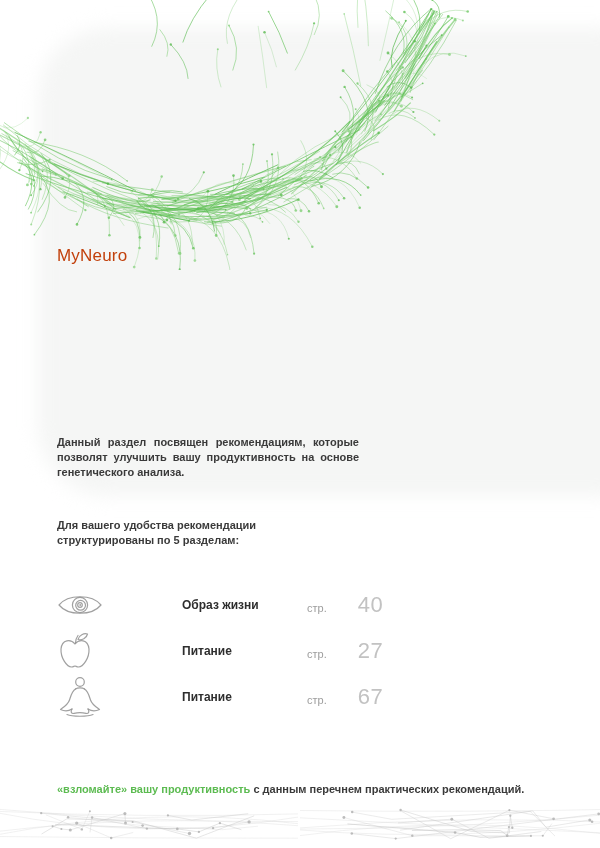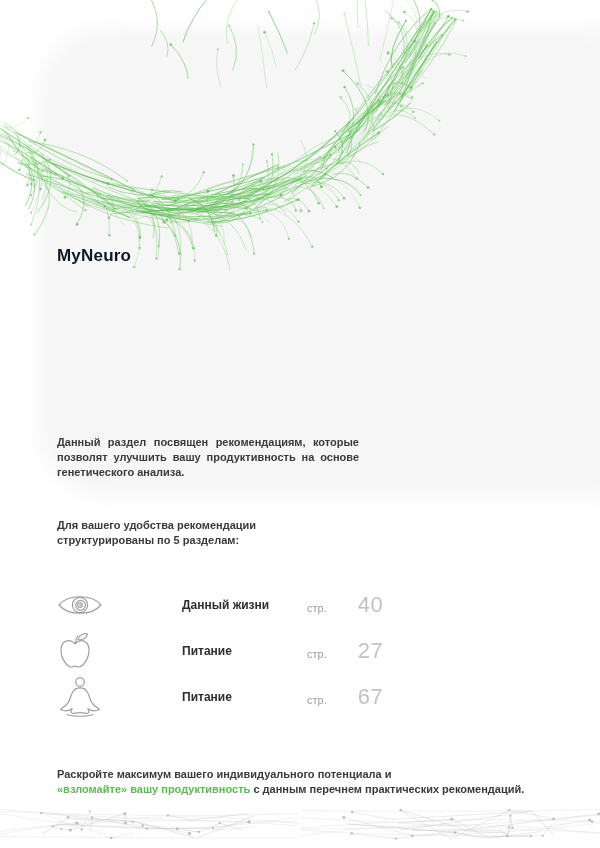--- a/index.html
+++ b/index.html
@@ -7,22 +7,22 @@
     position:relative;width:600px;height:848px;background:#ffffff;
     overflow:hidden;font-family:"Liberation Sans",sans-serif;
   }
   .soft-blob{
     position:absolute;left:38px;top:28px;right:-70px;height:468px;
     background:#f5f6f5;border-radius:70px;filter:blur(9px);z-index:0;
   }
   .deco-svg{position:absolute;left:0;top:0;z-index:1;display:block;}
   .content{position:absolute;inset:0;z-index:2;}
   .brand{
-    position:absolute;left:57px;top:246px;font-size:17px;font-weight:700;
-    letter-spacing:.2px;color:#0f172a;
+    position:absolute;left:57px;top:246px;font-size:17px;font-weight:400;
+    letter-spacing:.2px;color:#c2410c;
   }
   .title{
     position:absolute;left:55px;top:280px;font-size:38px;line-height:44px;
     font-weight:500;color:#2b2b2b;letter-spacing:-.3px;white-space:pre-line;
   }
   .intro{
     position:absolute;left:57px;top:435px;width:302px;font-size:11px;
     line-height:15px;font-weight:700;color:#3a3a3a;text-align:justify;
   }
   .structure-note{
@@ -533,21 +533,21 @@
       <div class="section-row">
         <span class="section-icon">
           <svg width="46" height="32" viewBox="0 0 46 32">
             <path class="icon-stroke" d="M2 16 C 11 5 35 5 44 16 C 35 27 11 27 2 16 Z"></path>
             <circle class="icon-stroke" cx="23" cy="16" r="7.6"></circle>
             <circle class="icon-stroke" cx="23.6" cy="16.3" r="4.9"></circle>
             <circle class="icon-stroke" cx="23" cy="16" r="2.3"></circle>
             <circle cx="23.2" cy="16" r="0.9" fill="#8f8f8f" opacity=".85"></circle>
           </svg>
         </span>
-        <span class="section-label">Данный жизни</span>
+        <span class="section-label">Образ жизни</span>
         <span class="page-ref">
           <span class="page-prefix">стр.</span>
           <span class="page-num">40</span>
         </span>
       </div>
 
       <div class="section-row">
         <span class="section-icon">
           <svg width="36" height="40" viewBox="0 0 36 40">
             <path class="icon-stroke" d="M18 13 C 14 8 5 8 4 18 C 3.5 27 10 36 14.5 36 C 16.5 36 17 35 18 35 C 19 35 19.5 36 21.5 36 C 26 36 32.5 27 32 18 C 31 8 22 8 18 13 Z"></path>
@@ -575,21 +575,21 @@
         </span>
         <span class="section-label">Питание</span>
         <span class="page-ref">
           <span class="page-prefix">стр.</span>
           <span class="page-num">67</span>
         </span>
       </div>
 
     </div>
 
-    <p class="outro" style="margin:0"><span>Раскройте максимум вашего индивидуального потенциала и</span><br>
+    <p class="outro" style="margin:0"><br>
       <span class="hl">«взломайте» вашу продуктивность</span><span> с данным перечнем практических рекомендаций.</span></p>
 
   </div>
 
   <svg class="footer-svg" width="600" height="48" viewBox="0 0 600 48">
       <path d="M-4 11.3 Q147 18.2 298 13.9" stroke="#dedede" stroke-width="0.6" fill="none" opacity=".7"></path>
       <path d="M-4 12.6 Q147 42.8 298 17.1" stroke="#dedede" stroke-width="0.6" fill="none" opacity=".7"></path>
       <path d="M-4 35.0 Q147 5.4 298 23.7" stroke="#dedede" stroke-width="0.6" fill="none" opacity=".7"></path>
       <path d="M-4 36.5 Q147 38.5 298 38.2" stroke="#dedede" stroke-width="0.6" fill="none" opacity=".7"></path>
       <path d="M-4 31.6 Q147 13.3 298 25.7" stroke="#dedede" stroke-width="0.6" fill="none" opacity=".7"></path>

